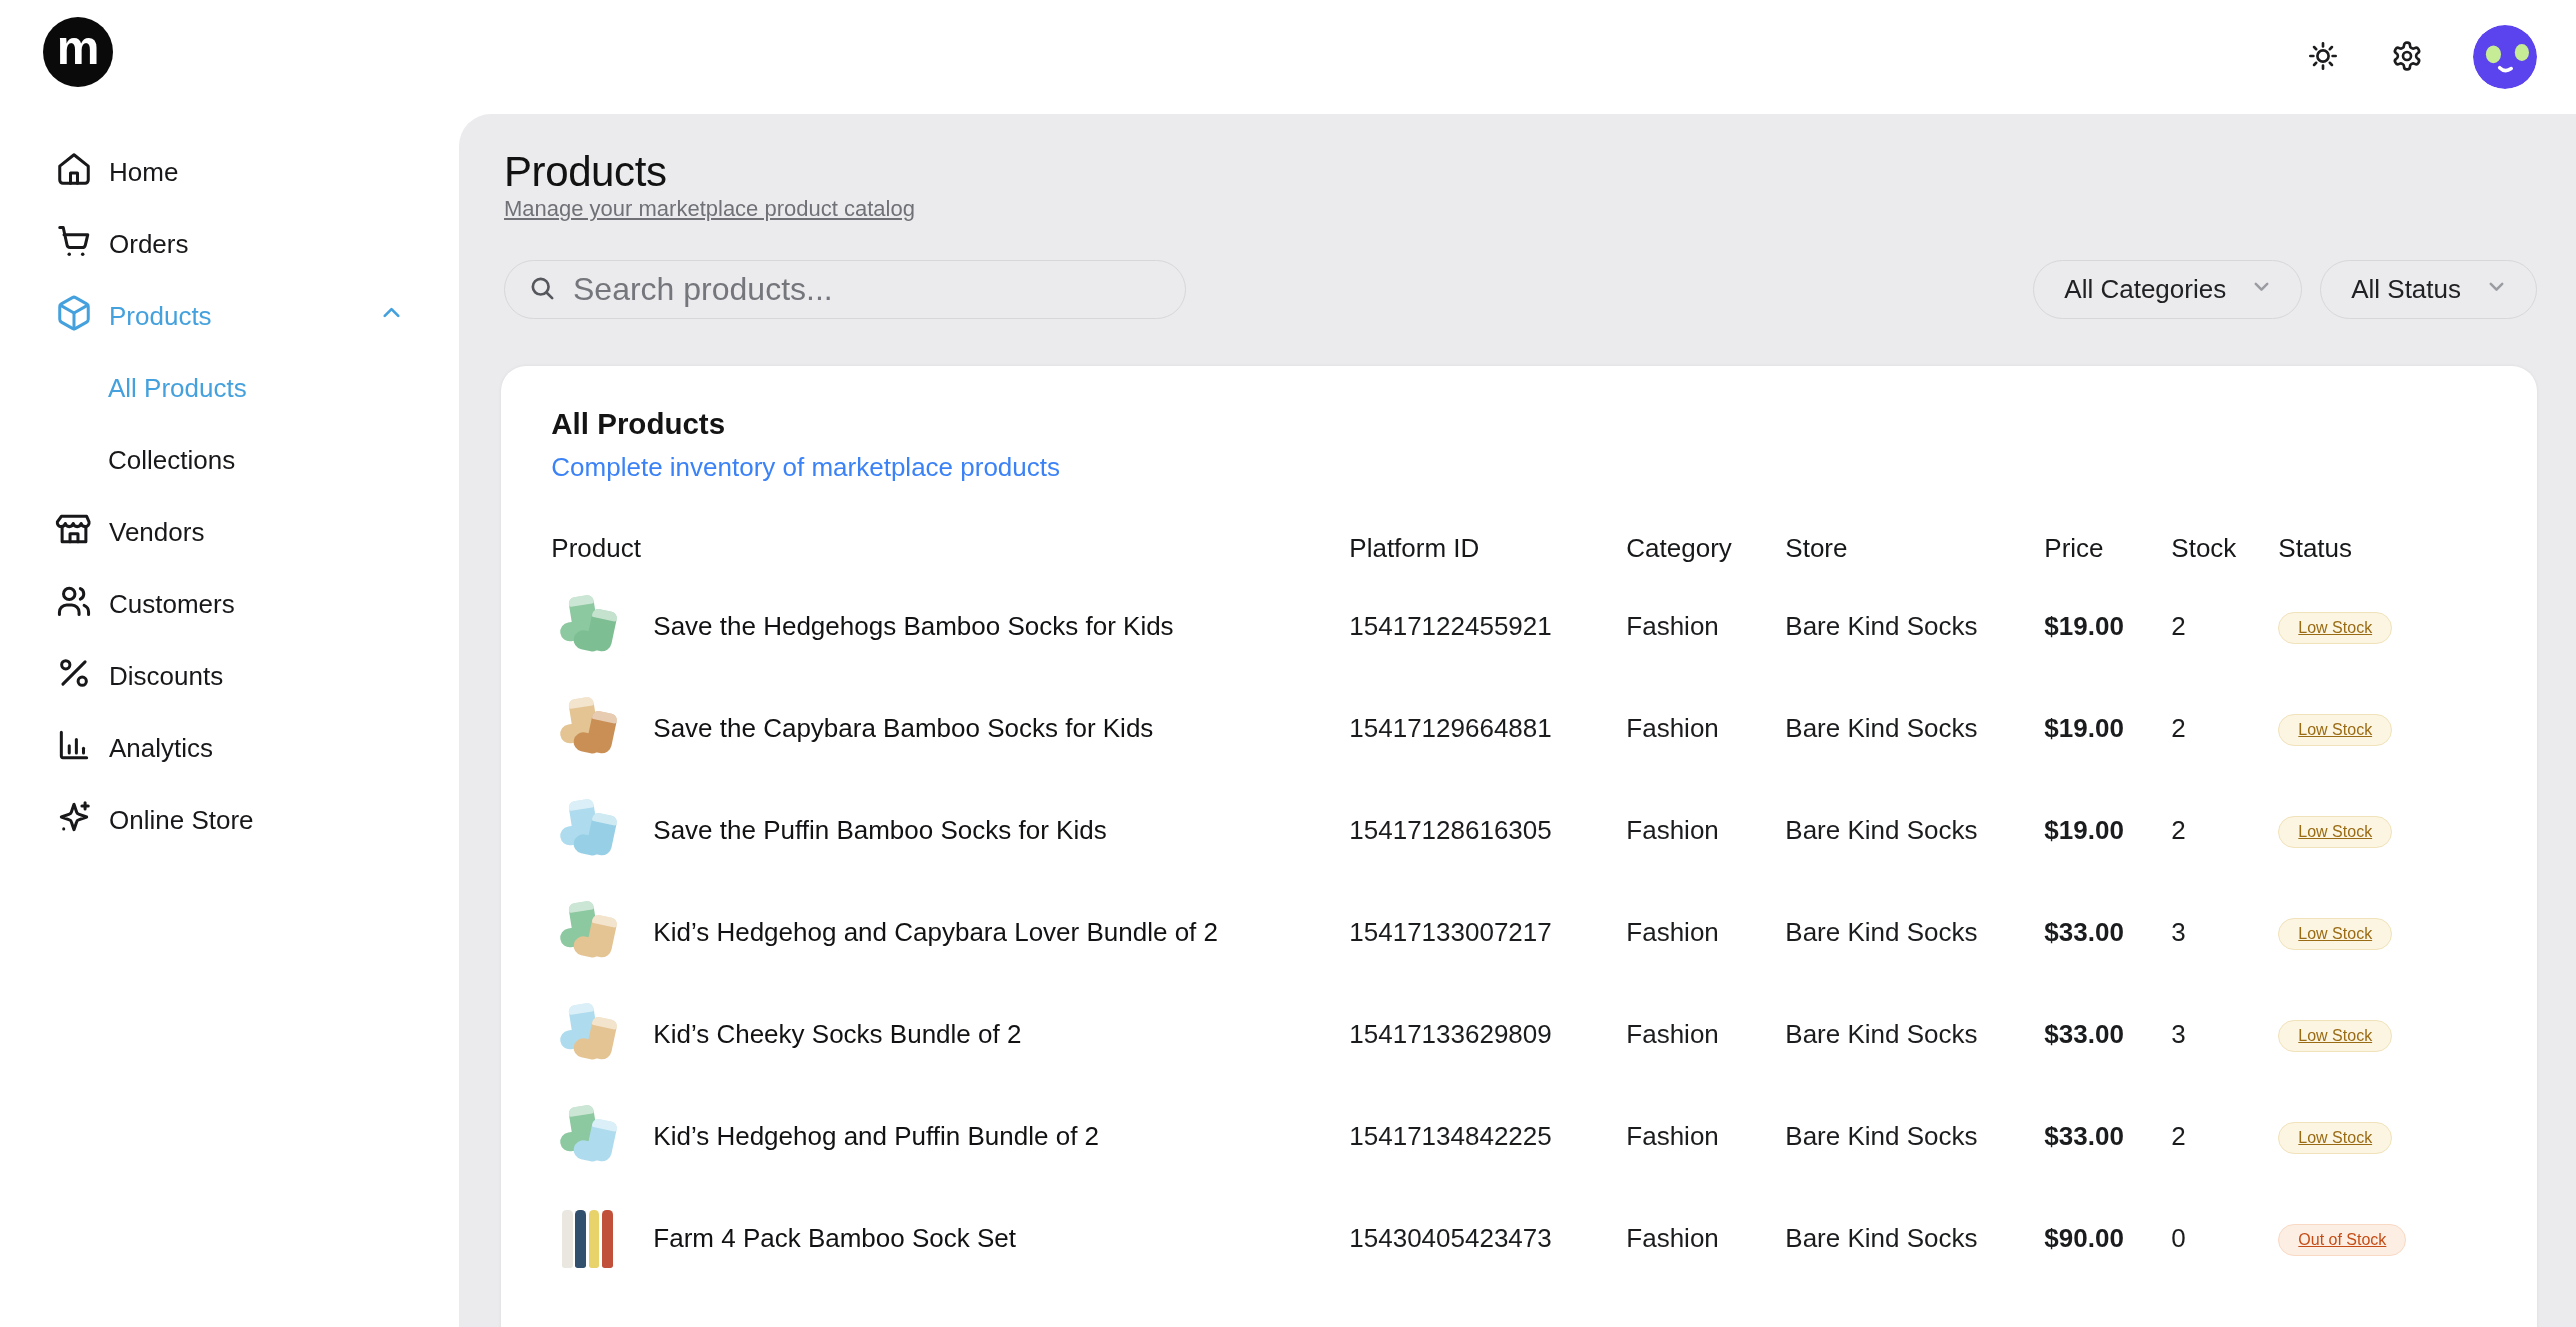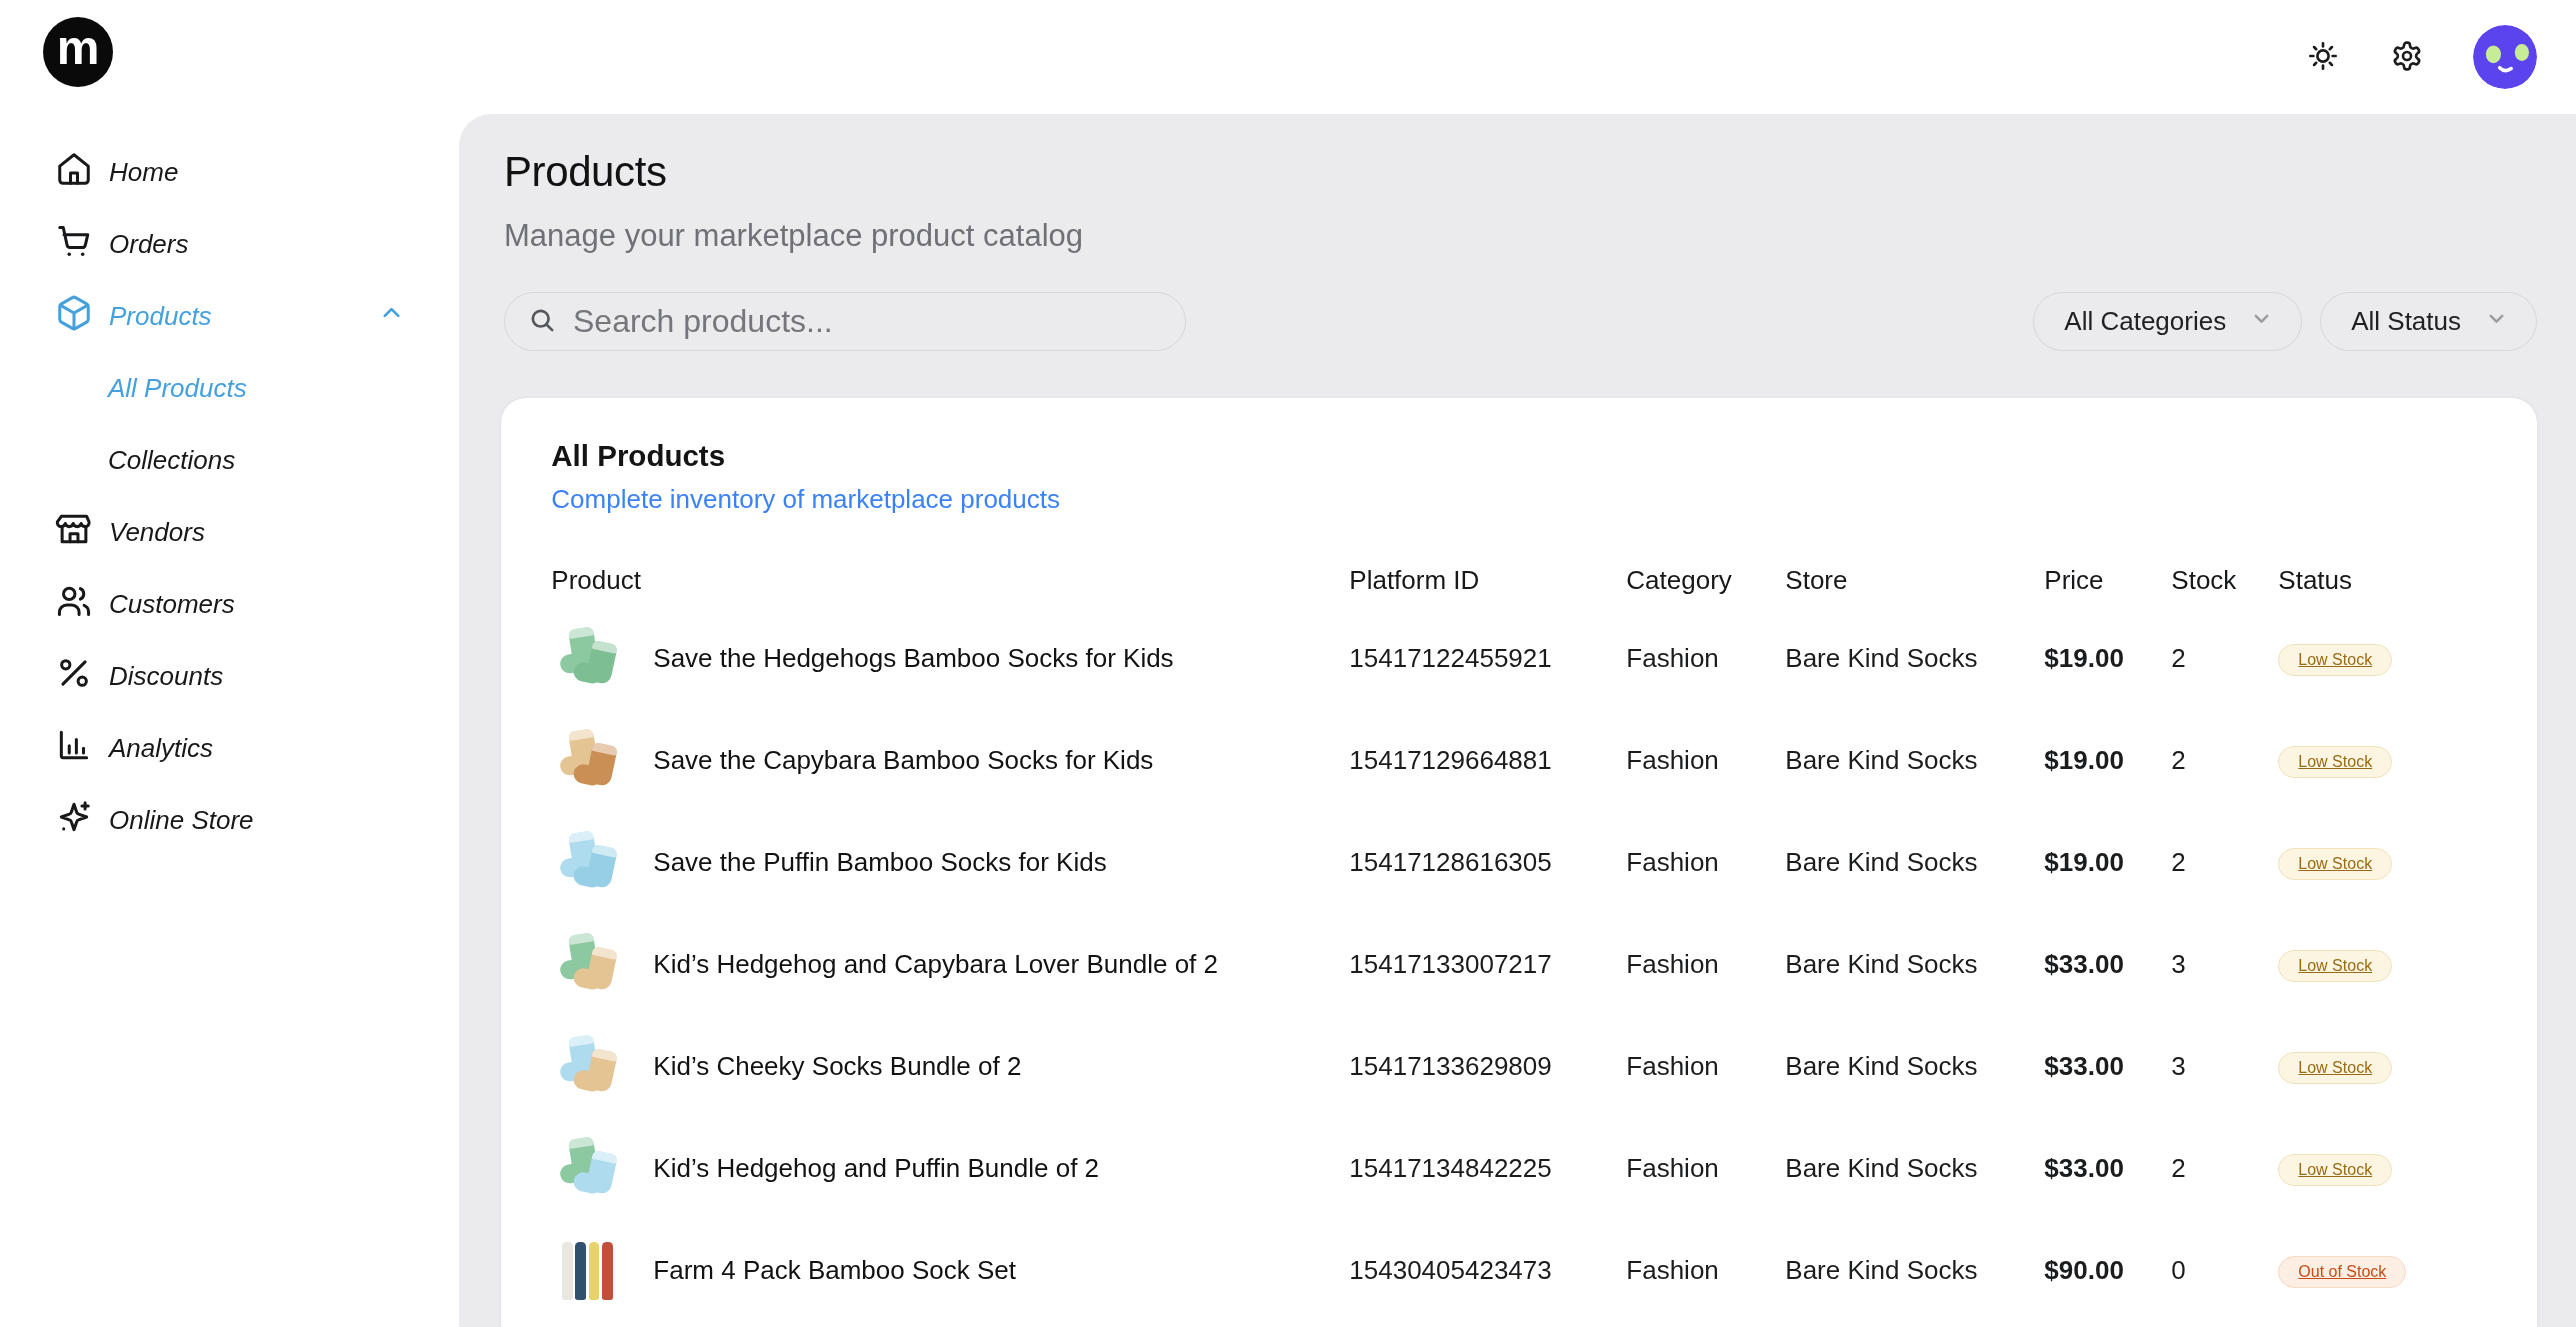--- a/index.html
+++ b/index.html
@@ -14,39 +14,39 @@
   .top-actions { position:absolute; right:39px; top:0; height:114px; display:flex; align-items:center; gap:48px; }
   .icon-btn { width:36px; height:36px; display:flex; align-items:center; justify-content:center; cursor:pointer; }
   .icon-btn svg { width:32px; height:32px; stroke:#1c1c1e; stroke-width:2; fill:none;
                   stroke-linecap:round; stroke-linejoin:round; }
   .avatar { width:64px; height:64px; border-radius:50%; overflow:hidden; cursor:pointer; }
 
   
   .sidebar { position:absolute; left:0; top:114px; width:459px; bottom:0; background:#fff; }
   .nav { position:absolute; top:22.4px; left:0; right:0; }
   .nav-item { height:72px; display:flex; align-items:center; padding:0 54px 0 55px; gap:16px;
-              font-size:26px; font-weight:500; color:#18181b; cursor:pointer;font-style:italic; }
+              font-size:26px; font-weight:500; color:#18181b; cursor:pointer; }
   .nav-item svg { width:38px; height:38px; stroke:#18181b; stroke-width:1.9; fill:none;
                   stroke-linecap:round; stroke-linejoin:round; flex:0 0 auto; }
   .nav-item.active { color:#44a1dd; }
   .nav-item.active svg { stroke:#44a1dd; }
   .nav-item .chev { margin-left:auto; }
   .nav-item .chev svg { width:27px; height:27px; stroke-width:2.4; }
   .nav-sub { padding-left:108px; }
   .collapse-row { position:absolute; bottom:25px; left:0; right:0; height:54px;
                   display:flex; align-items:center; justify-content:center; gap:16px;
                   font-size:26px; font-weight:500; cursor:pointer; }
   .collapse-row svg { width:25px; height:25px; stroke:#18181b; stroke-width:2.4; fill:none;
                       stroke-linecap:round; stroke-linejoin:round; }
 
   
   .panel { position:absolute; left:459px; top:114px; right:0; bottom:0; background:#ebebed;
            border-top-left-radius:32px; padding:34px 39px 0 45px; overflow:hidden; }
   .page-title { font-size:42px; font-weight:500; letter-spacing:-0.4px; color:#121212; }
-  .page-sub { margin-top:22px; font-size:31px; color:#6f7177; }
+  .page-sub { margin-top:0; font-size:22px; color:#6f7177;text-decoration:underline; }
 
   .filter-row { margin-top:38px; display:flex; align-items:center; }
   .searchbox { width:682px; height:59px; border:1.8px solid #d6d7da; border-radius:29.5px;
                display:flex; align-items:center; padding:0 23px; gap:16px; background:transparent; }
   .searchbox svg { width:29px; height:29px; stroke:#55575c; stroke-width:2.2; fill:none; stroke-linecap:round; }
   .searchbox input { border:none; outline:none; background:transparent; font-size:32px;
                      font-family:"Liberation Sans", sans-serif; color:#18181b; width:100%; }
   .searchbox input::placeholder { color:#74767c; }
   .filter-spacer { flex:1; }
   .select-pill { height:59px; border:1.8px solid #d6d7da; border-radius:29.5px; display:flex;

